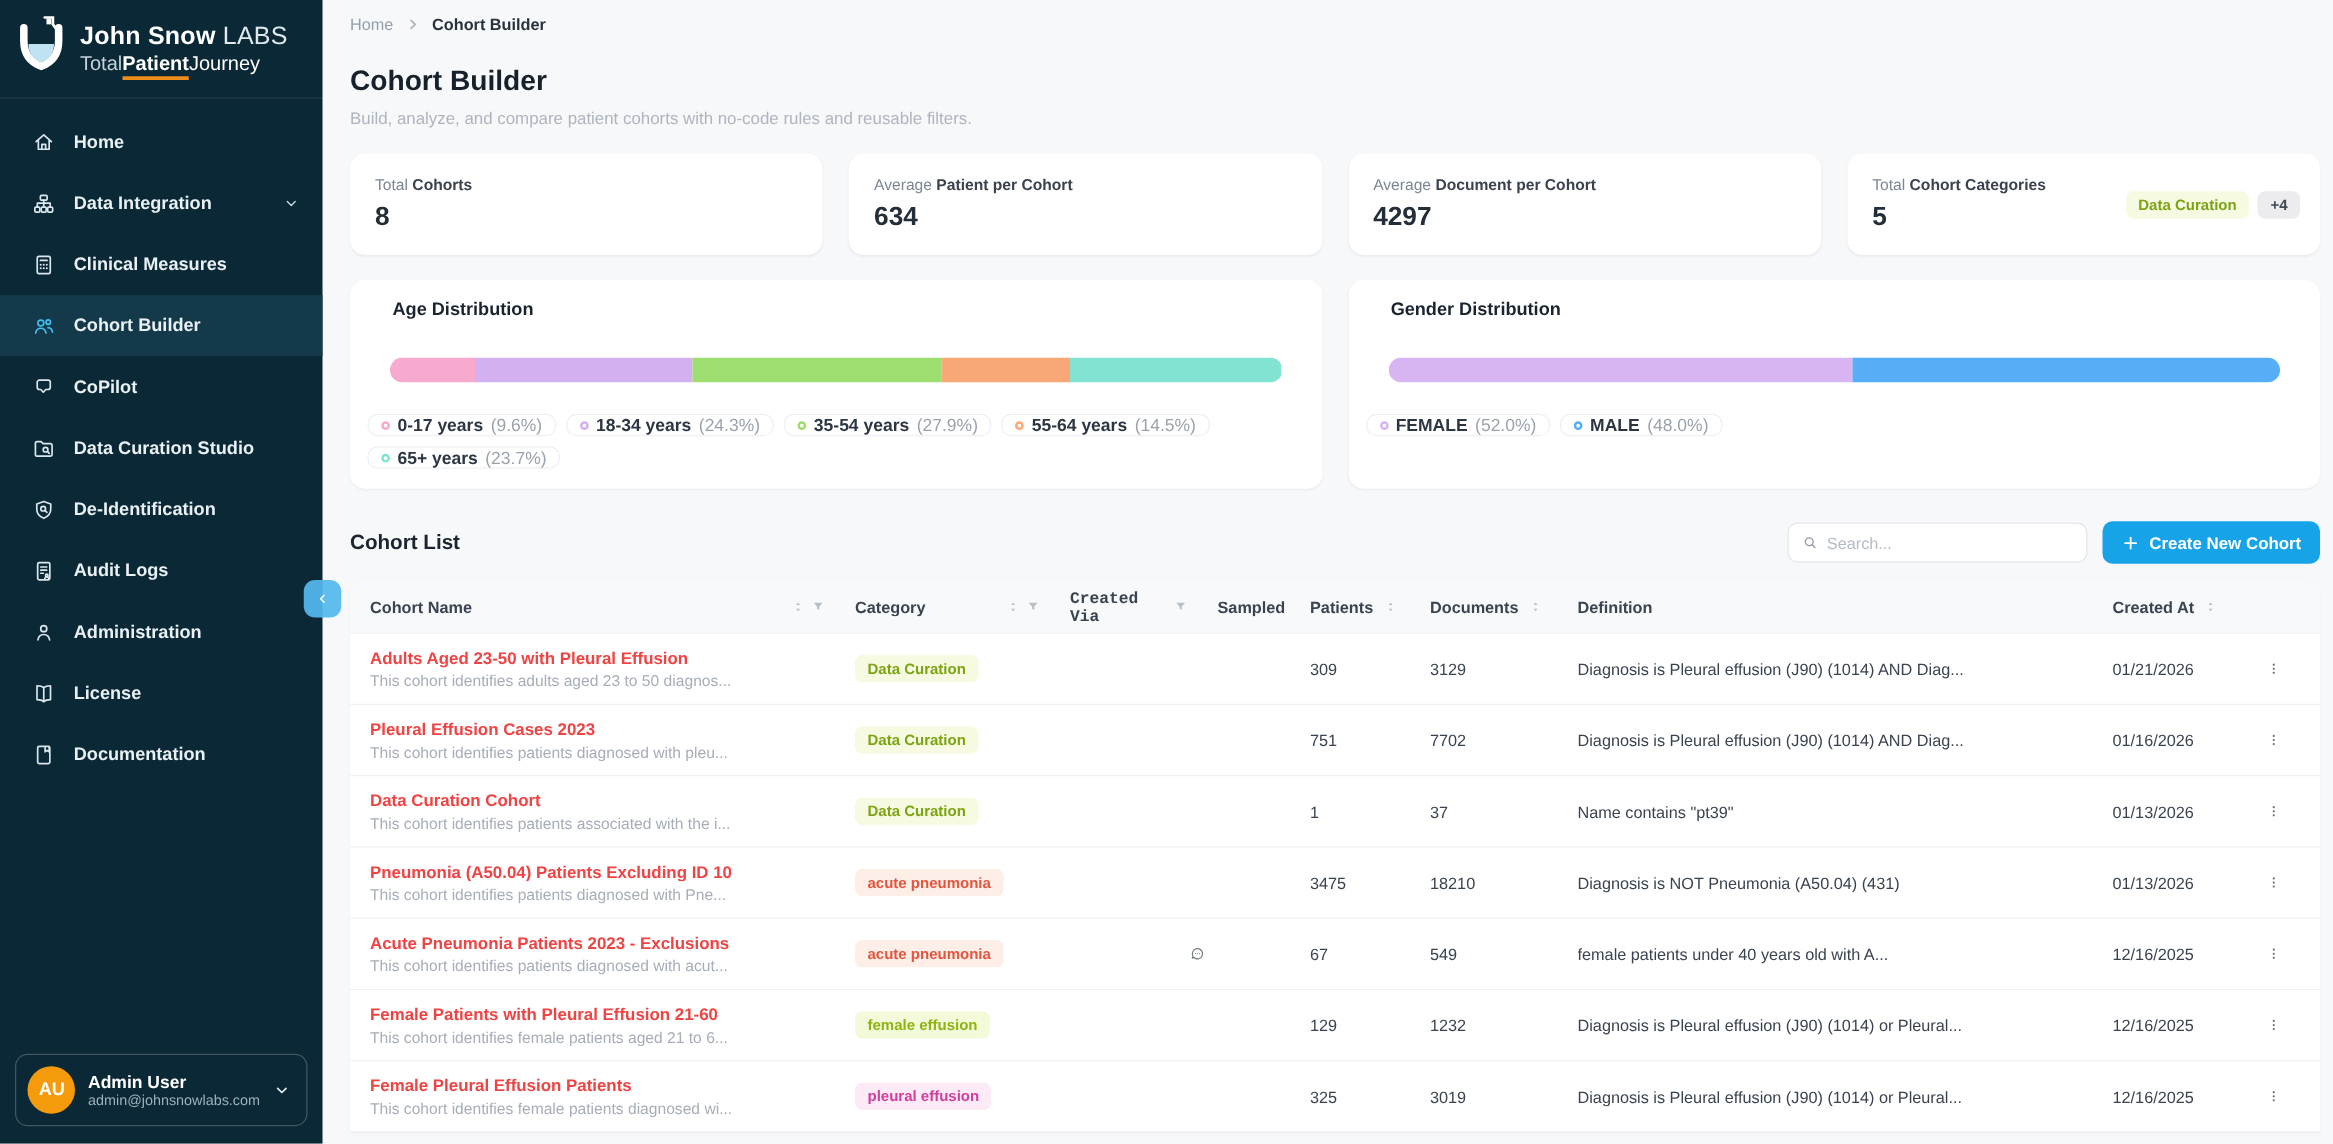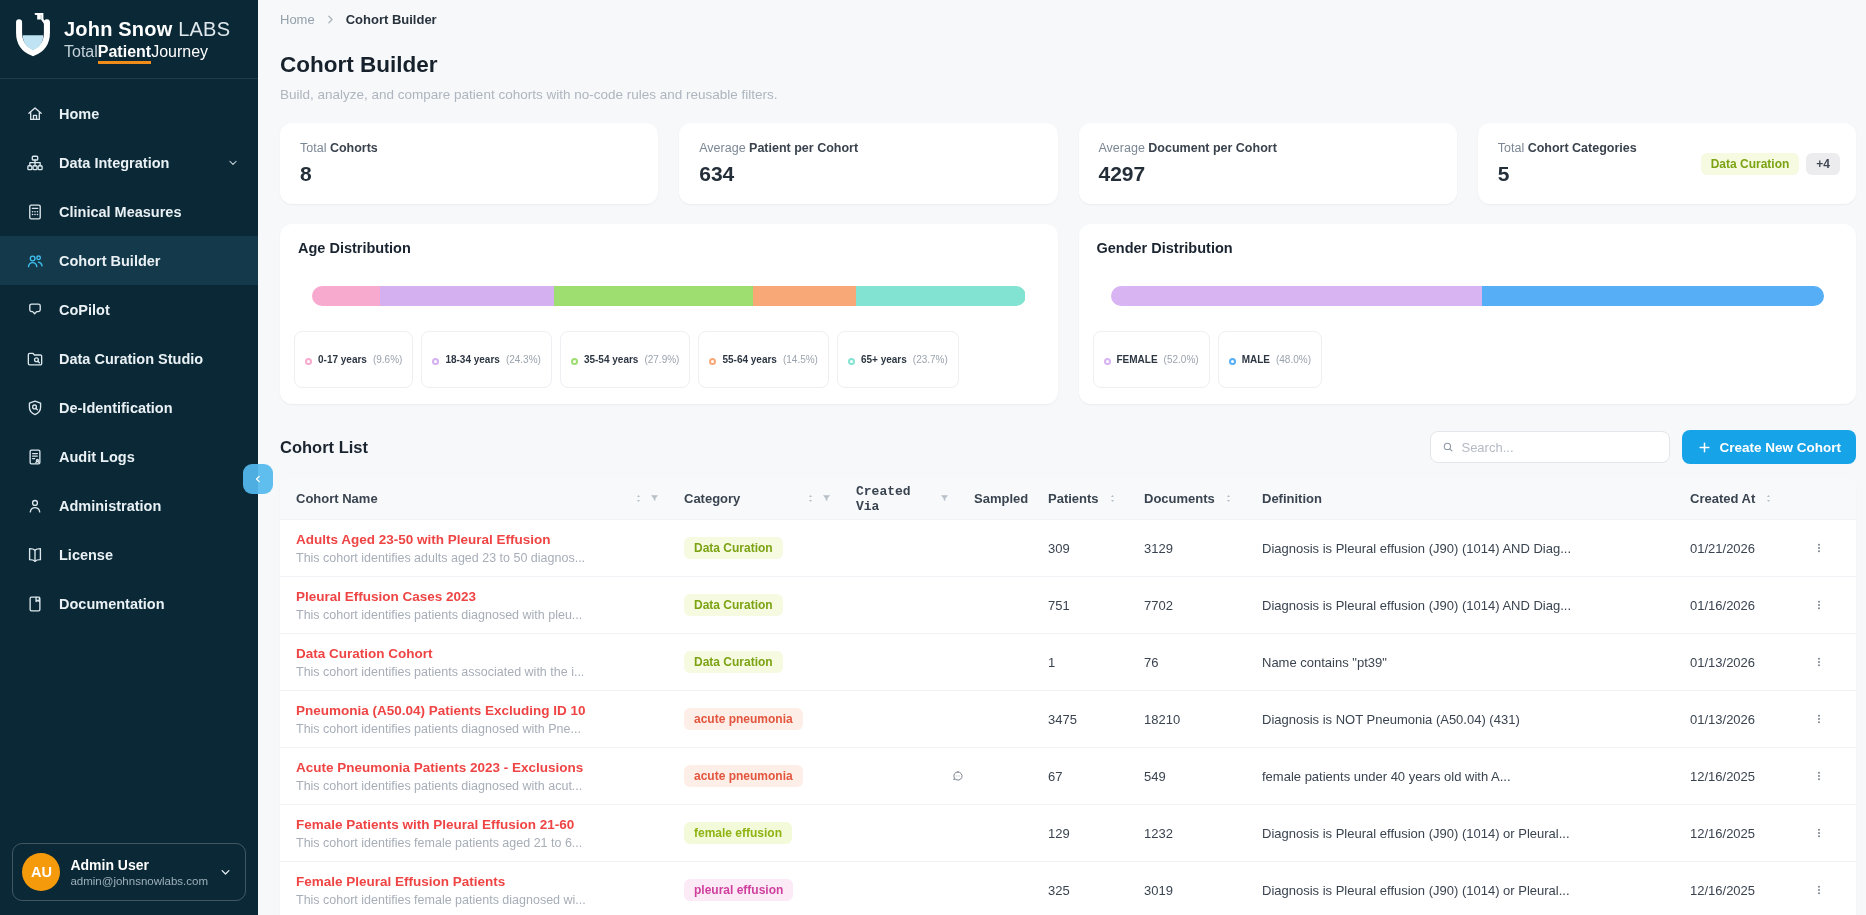--- a/index.html
+++ b/index.html
@@ -46,25 +46,25 @@
   .stats-row { display:flex; gap:21px; margin-top:21px; }
   .stat-card { flex:1; background:#fff; border-radius:12px; padding:18px 20px; box-shadow:0 1px 2px rgba(16,24,40,.05); position:relative; }
   .stat-label { font-size:12.5px; color:#7b8794; }
   .stat-label b { color:#39424d; font-weight:700; }
   .stat-value { margin-top:7px; font-size:21px; font-weight:700; color:#242e39; }
   .stat-badges { position:absolute; right:16px; top:50%; transform:translateY(-50%); display:flex; gap:7px; align-items:center; }
   .badge { display:inline-block; border-radius:6px; padding:4px 10px; font-size:12px; font-weight:600; white-space:nowrap; }
 
   .charts-row { display:flex; gap:21px; margin-top:20px; }
   .chart-card { flex:1; background:#fff; border-radius:12px; padding:16px 14px 16px; box-shadow:0 1px 2px rgba(16,24,40,.05); }
-  .chart-title { font-size:14.5px; font-weight:700; color:#1a2430; margin-left:4px; }
+  .chart-title { font-size:14.5px; font-weight:700; color:#1a2430; margin-left:20px; }
   .stacked-bar { display:flex; height:20px; border-radius:10px; overflow:hidden; margin:30px 18px 0; }
   .seg { height:100%; }
   .legend { display:flex; gap:8px; margin-top:25px; flex-wrap:wrap; }
-  .chip { display:flex; align-items:flex-end; gap:6px; border:1px solid #edeff2; border-radius:8px; padding:22px 10px; background:#fff; font-size:10px; cursor:pointer; }
+  .chip { display:flex; align-items:center; gap:6px; border:1px solid #edeff2; border-radius:8px; padding:0 10px; background:#fff; font-size:14px; cursor:pointer; }
   .chip .dot { width:7px; height:7px; border-radius:50%; border:2px solid currentColor; flex:none; }
   .chip .c-label { color:#2c3642; font-weight:600; }
   .chip .c-pct { color:#9aa3ad; }
 
   .cohort-head { display:flex; align-items:center; margin-top:26px; }
   .section-title { font-size:16.5px; font-weight:700; color:#1b2530; }
   .cohort-head .right { margin-left:auto; display:flex; gap:12px; align-items:center; }
   .search-box { display:flex; align-items:center; gap:7px; width:240px; height:32px; border:1px solid #e3e6ea; border-radius:8px; background:#fff; padding:0 11px; }
   .search-box .icn { color:#8f99a4; }
   .search-box input { border:none; outline:none; flex:1; font-size:13px; color:#39424d; background:transparent; font-family:inherit; }
@@ -512,21 +512,21 @@
 
   <div class="trow tbody-row">
     <div class="td col-0">
       <div class="row-name">Data Curation Cohort</div>
       <div class="row-desc">This cohort identifies patients associated with the i...</div>
     </div>
     <div class="td col-1"><span class="badge cat-badge" style="background: rgb(245, 250, 224); color: rgb(124, 163, 19);">Data Curation</span></div>
     <div class="td col-2 via-cell"></div>
     <div class="td col-3"></div>
     <div class="td col-4">1</div>
-    <div class="td col-5">76</div>
+    <div class="td col-5">37</div>
     <div class="td col-6 def-cell">Name contains "pt39"</div>
     <div class="td col-7 date-cell">01/13/2026</div>
     <div class="td col-8">
       <span class="dots-btn">
         <span class="icn sm">
                 <svg viewBox="0 0 20 20" fill="currentColor">
                   <circle cx="10" cy="4.6" r="1.5"></circle>
                   <circle cx="10" cy="10" r="1.5"></circle>
                   <circle cx="10" cy="15.4" r="1.5"></circle>
                 </svg>

